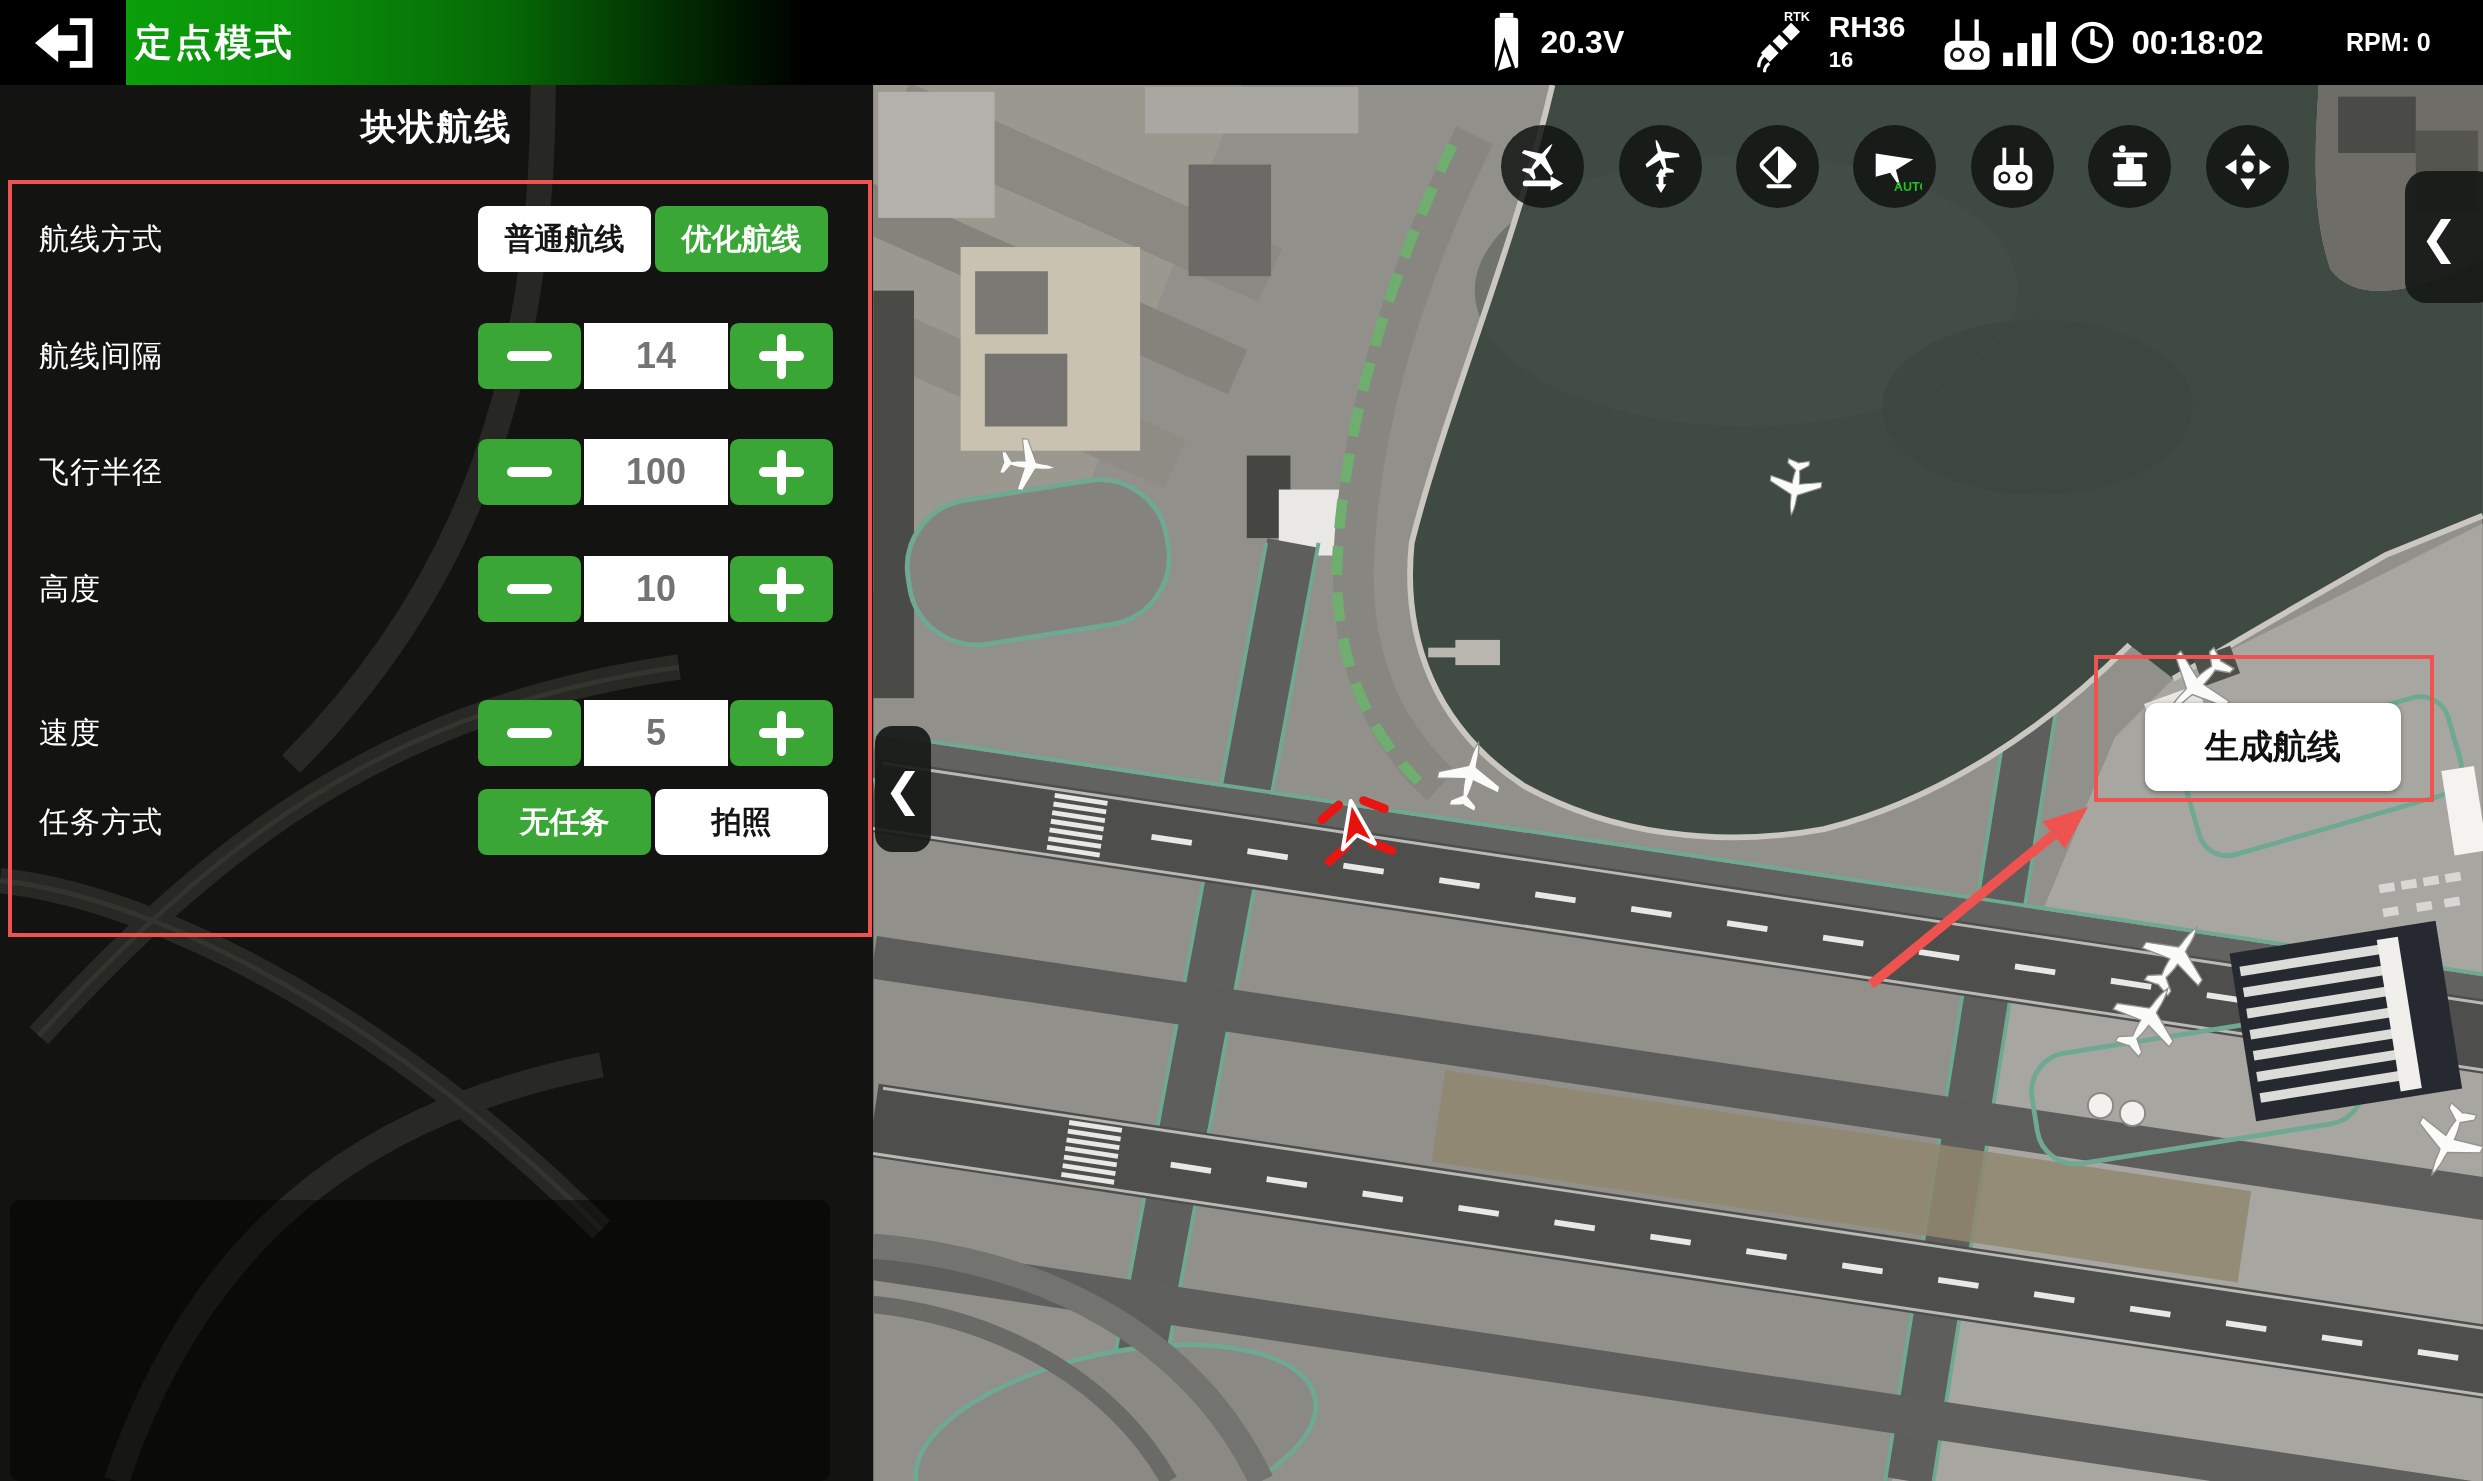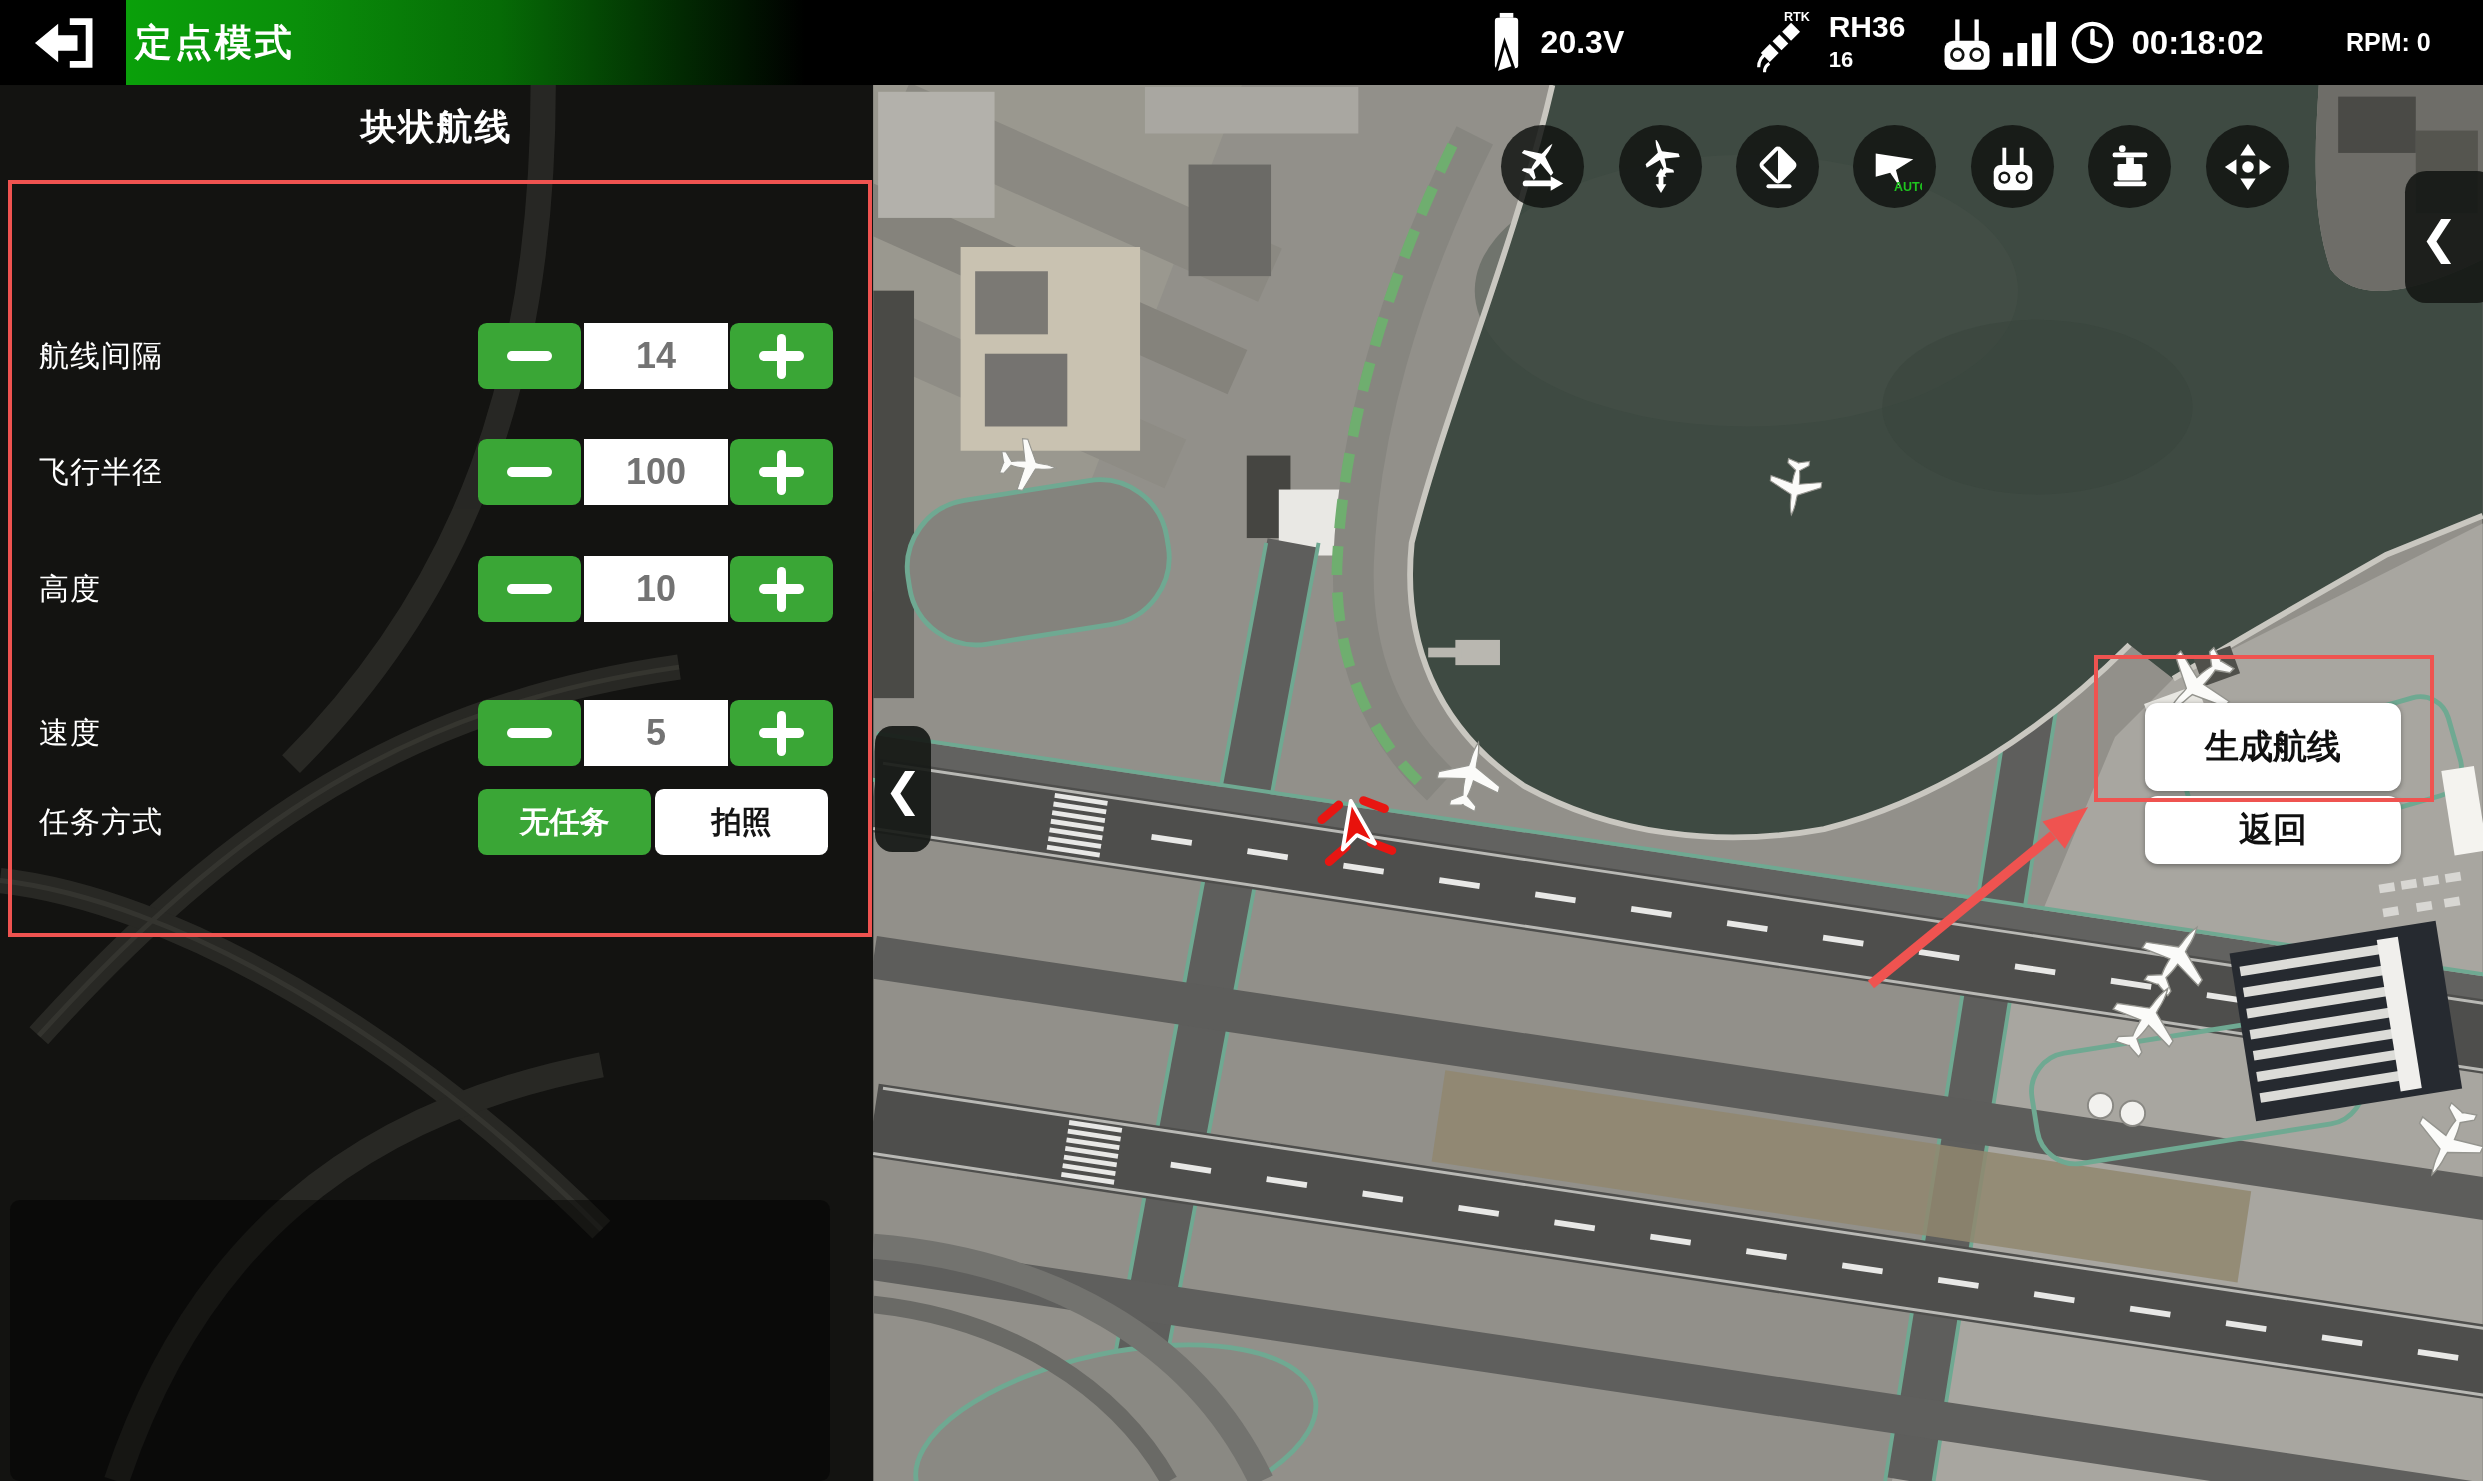--- a/index.html
+++ b/index.html
@@ -278,23 +278,20 @@
       <polygon points="28,52 36,40 20,40" fill="#fff"></polygon>
       <polygon points="4,28 16,20 16,36" fill="#fff"></polygon>
       <polygon points="52,28 40,20 40,36" fill="#fff"></polygon>
       <circle cx="28" cy="28" r="6" fill="#fff"></circle>
     </svg>
   </div>
 
   <div class="mapbtn" style="left:2145px;top:703px;width:256px;height:88px;">
       <span>生成航线</span>
     </div>
-  <div class="mapbtn" style="left:2145px;top:796px;width:256px;height:68px;">
-      <span>返回</span>
-    </div>
 
   <div class="handle" style="left:875px;top:726px;width:56px;height:126px;">
       <span>❮</span>
     </div>
   <div class="handle" style="left:2405px;top:171px;width:93px;height:132px;border-radius:21.3px;">
       <span style="margin-right:25px;">❮</span>
     </div>
 
   <div class="panel">
     <svg width="873" height="1396" style="position:absolute;left:0;top:0;" viewBox="0 0 900 1439">
@@ -306,20 +303,31 @@
         <path d="M120,1439 C200,1200 360,1060 620,1010"></path>
       </g>
       <g stroke="#3a3a35" stroke-width="5" fill="none" opacity="0.7">
         <path d="M40,980 C240,760 420,640 700,600"></path>
         <path d="M0,820 C180,840 420,980 620,1180"></path>
       </g>
     </svg>
 
     <div class="panel-title">块状航线</div>
 
+    <div class="prow" style="top:121px;">
+      <span class="plabel">航线方式</span>
+      <div class="ctrl">
+        <div class="opt o0 white">
+            <span>普通航线</span>
+          </div>
+        <div class="opt o1 green">
+            <span>优化航线</span>
+          </div>
+      </div>
+    </div>
 
     <div class="prow" style="top:238px;">
       <span class="plabel">航线间隔</span>
       <div class="ctrl">
         <div class="step-btn minus">
             <span class="icon-minus"></span>
           </div>
         <div class="step-val">14</div>
         <div class="step-btn plus">
             <span class="icon-plus"></span>

